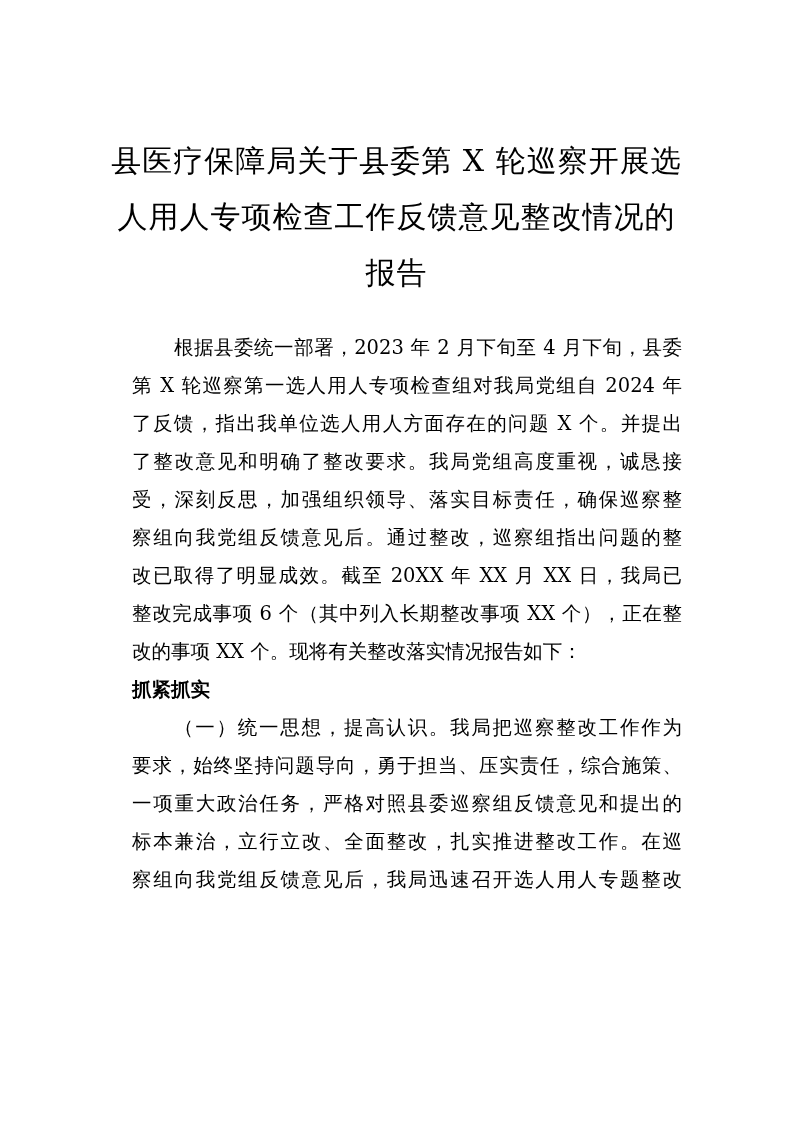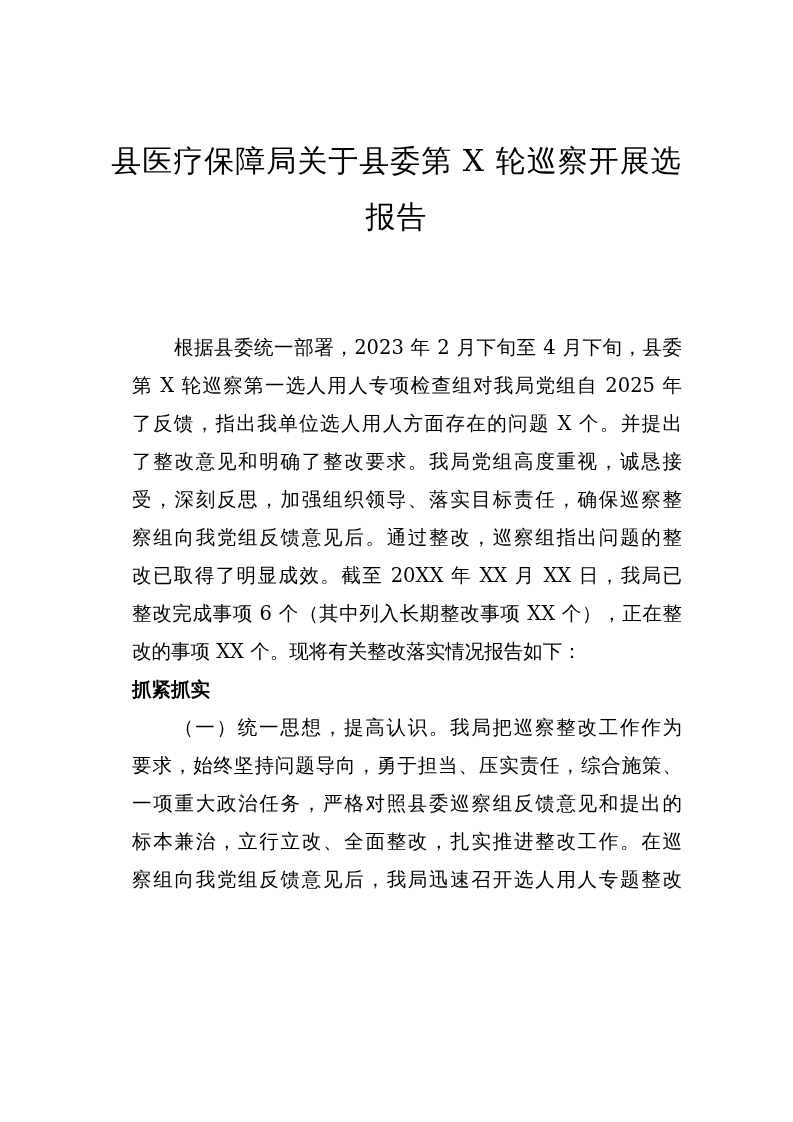--- a/index.html
+++ b/index.html
@@ -21,27 +21,28 @@
   .line.last { text-align-last: left; }
   .line.indent { padding-left: 42px; }
   .heading { font-family: "DejaVu Sans", "Liberation Sans", sans-serif; font-weight: bold; }
 </style>
 </head>
 <body>
 
 <div class="page">
   <div class="title">
     <span class="tline">县医疗保障局关于县委第 X 轮巡察开展选</span>
+    <span class="tline">人用人专项检查工作反馈意见整改情况的</span>
     <span class="tline">报告</span>
   </div>
 
   <div class="body">
     <div>
       <span class="line indent">根据县委统一部署，2023 年 2 月下旬至 4 月下旬，县委</span>
-      <span class="line">第 X 轮巡察第一选人用人专项检查组对我局党组自 2025 年</span>
+      <span class="line">第 X 轮巡察第一选人用人专项检查组对我局党组自 2024 年</span>
       <span class="line">了反馈，指出我单位选人用人方面存在的问题 X 个。并提出</span>
       <span class="line">了整改意见和明确了整改要求。我局党组高度重视，诚恳接</span>
       <span class="line">受，深刻反思，加强组织领导、落实目标责任，确保巡察整</span>
       <span class="line">察组向我党组反馈意见后。通过整改，巡察组指出问题的整</span>
       <span class="line">改已取得了明显成效。截至 20XX 年 XX 月 XX 日，我局已</span>
       <span class="line">整改完成事项 6 个（其中列入长期整改事项 XX 个），正在整</span>
       <span class="line last">改的事项 XX 个。现将有关整改落实情况报告如下：</span>
     </div>
 
     <div class="heading">

